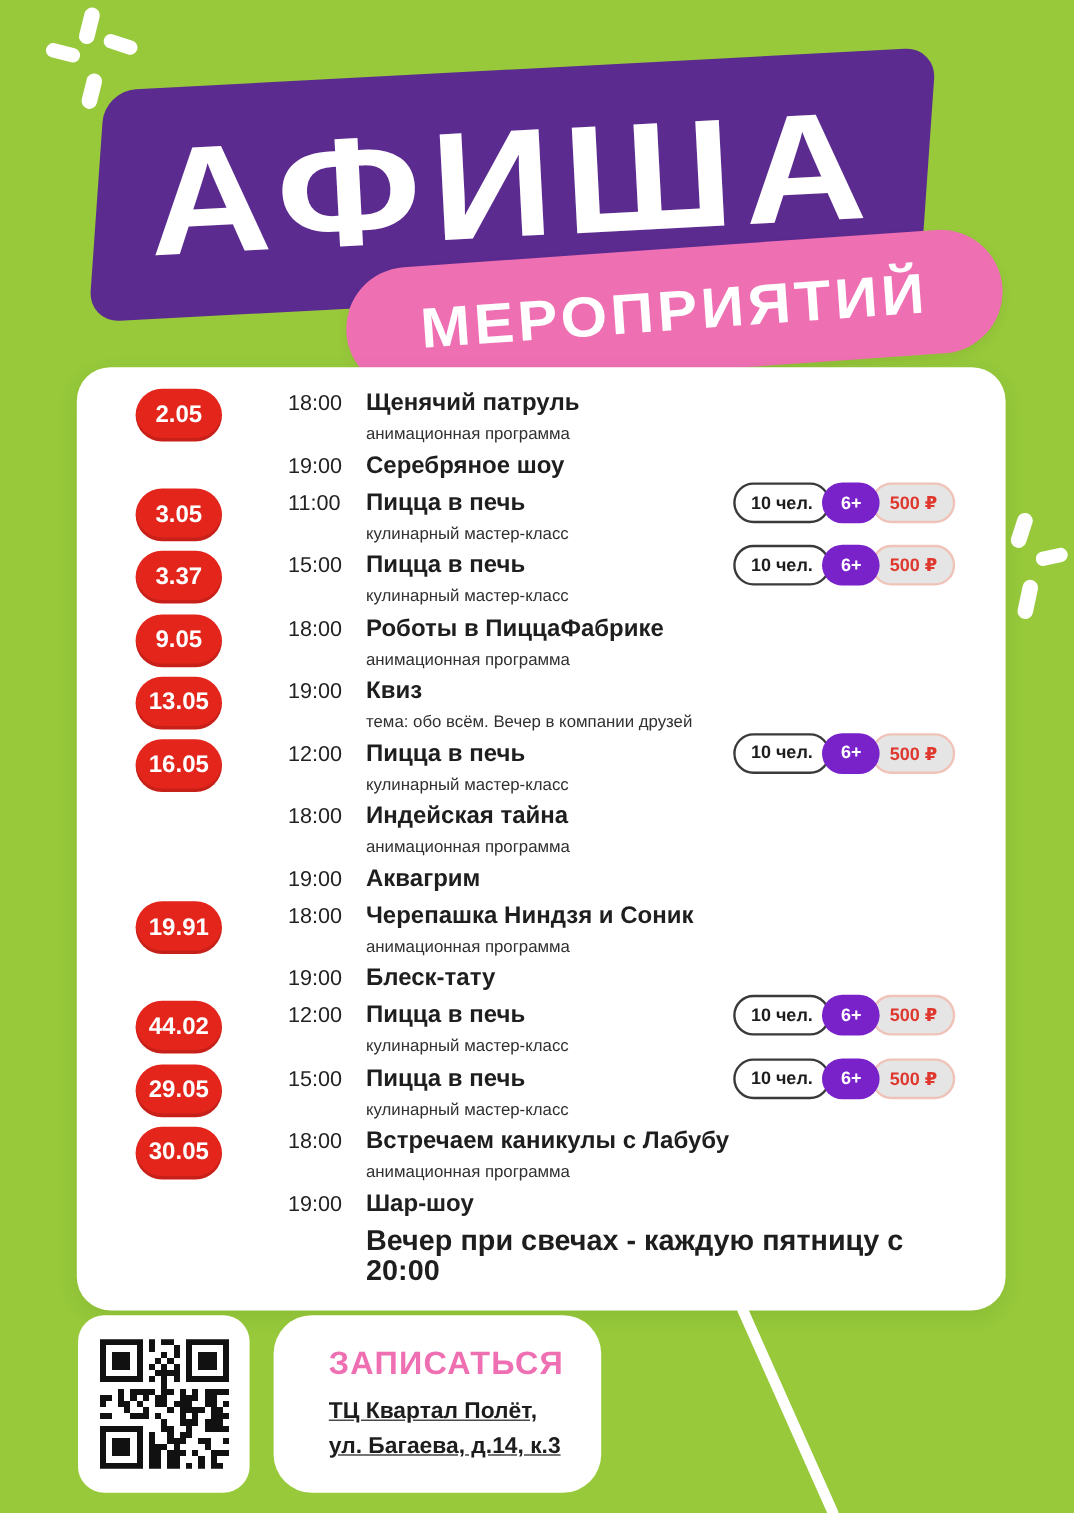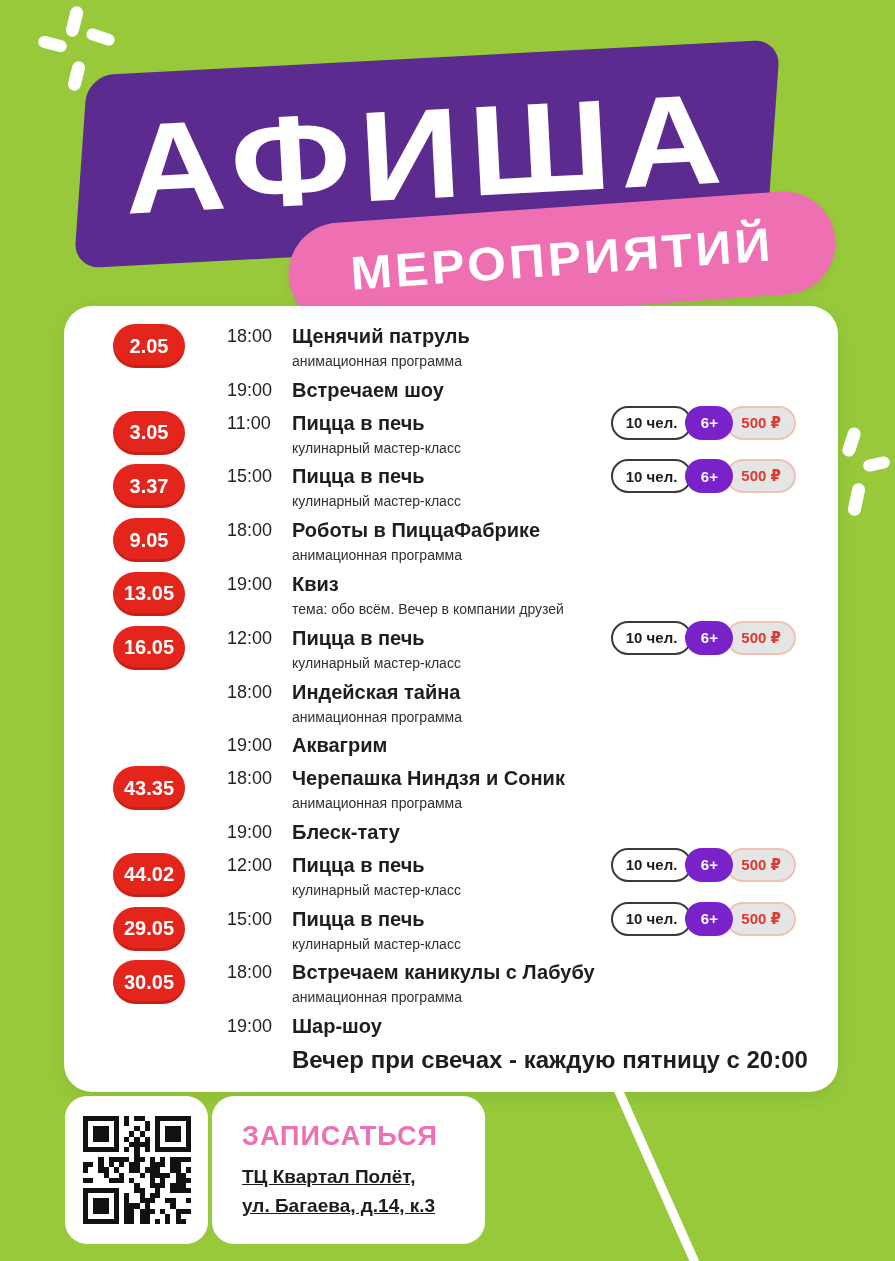--- a/index.html
+++ b/index.html
@@ -57,21 +57,21 @@
     height:100%;display:flex;flex-direction:column;justify-content:space-between;
   }
   .row{display:flex;align-items:flex-start;position:relative;}
   .date-slot{width:114px;flex:0 0 114px;}
   .date-badge{
     width:72px;height:44px;border-radius:22px;background:var(--date-red);
     display:flex;align-items:center;justify-content:center;
     color:#fff;font-weight:700;font-size:20px;
     box-shadow:inset 0 -3px 0 rgba(0,0,0,0.12);
   }
-  .time-slot{width:65px;flex:0 0 65px;font-size:18px;color:#222;padding-top:2px;}
+  .time-slot{width:65px;flex:0 0 65px;font-size:18px;color:#222;padding-top:2px;margin-left:13px;}
   .text-slot{flex:1;min-width:0;padding-right:200px;}
   .row.no-badges .text-slot{padding-right:0;}
   .event-title{font-size:20px;font-weight:700;color:var(--text-dark);line-height:25px;}
   .event-subtitle{font-size:14px;color:#303030;line-height:17px;margin-top:4px;}
   .note-title{font-size:24px;font-weight:700;color:var(--text-dark);line-height:25px;}
   
   .badges{position:absolute;right:16px;top:-5px;display:flex;align-items:center;}
   .pill{
     height:34px;border-radius:17px;display:flex;align-items:center;justify-content:center;
     font-size:15px;font-weight:700;white-space:nowrap;
@@ -79,23 +79,23 @@
   .pill.capacity{background:#fff;border:2px solid #3a3a3a;color:#1d1d1d;padding:0 13px;z-index:1;}
   .pill.age{background:var(--badge-purple);color:#fff;padding:0 13px;min-width:48px;margin:0 -7px;z-index:2;}
   .pill.price{background:#e5e5e5;border:2px solid var(--price-border);color:var(--price-red);padding:0 13px;z-index:1;}
   
   .qr-card{
     position:absolute;left:65px;top:1096px;width:143px;height:148px;
     background:#fff;border-radius:22px;
     display:flex;align-items:center;justify-content:center;
   }
   .cta-card{
-    position:absolute;left:212px;top:1096px;width:273px;height:148px;
-    background:#fff;border-radius:22px;
-    padding:25px 0 0 30px;
+    position:absolute;left:228px;top:1096px;width:273px;height:148px;
+    background:#fff;border-radius:32px;
+    padding:25px 0 0 46px;
   }
   .cta-title{font-size:27px;font-weight:800;color:var(--accent-pink);letter-spacing:1px;margin-bottom:10px;}
   .address{font-size:19px;font-weight:700;color:#1d1d1d;line-height:29px;text-decoration:underline;}
   .decor-line{
     position:absolute;left:652px;top:1079px;width:9px;height:194px;
     background:#fff;border-radius:5px;transform:rotate(-24deg);
   }
 </style>
 </head>
 <body>
@@ -135,21 +135,21 @@
 
     </div>
   </div>
 
   <div class="row no-badges">
     <div class="date-slot">
       
     </div>
     <div class="time-slot">19:00</div>
     <div class="text-slot">
-      <div class="event-title">Встречаем шоу</div>
+      <div class="event-title">Серебряное шоу</div>
 
     </div>
   </div>
 
   <div class="row">
     <div class="date-slot">
       <div class="date-badge">3.05</div>
     </div>
     <div class="time-slot">11:00</div>
     <div class="text-slot">
@@ -237,21 +237,21 @@
     </div>
     <div class="time-slot">19:00</div>
     <div class="text-slot">
       <div class="event-title">Аквагрим</div>
 
     </div>
   </div>
 
   <div class="row no-badges">
     <div class="date-slot">
-      <div class="date-badge">43.35</div>
+      <div class="date-badge">19.91</div>
     </div>
     <div class="time-slot">18:00</div>
     <div class="text-slot">
       <div class="event-title">Черепашка Ниндзя и Соник</div>
       <div class="event-subtitle">анимационная программа</div>
 
     </div>
   </div>
 
   <div class="row no-badges">

